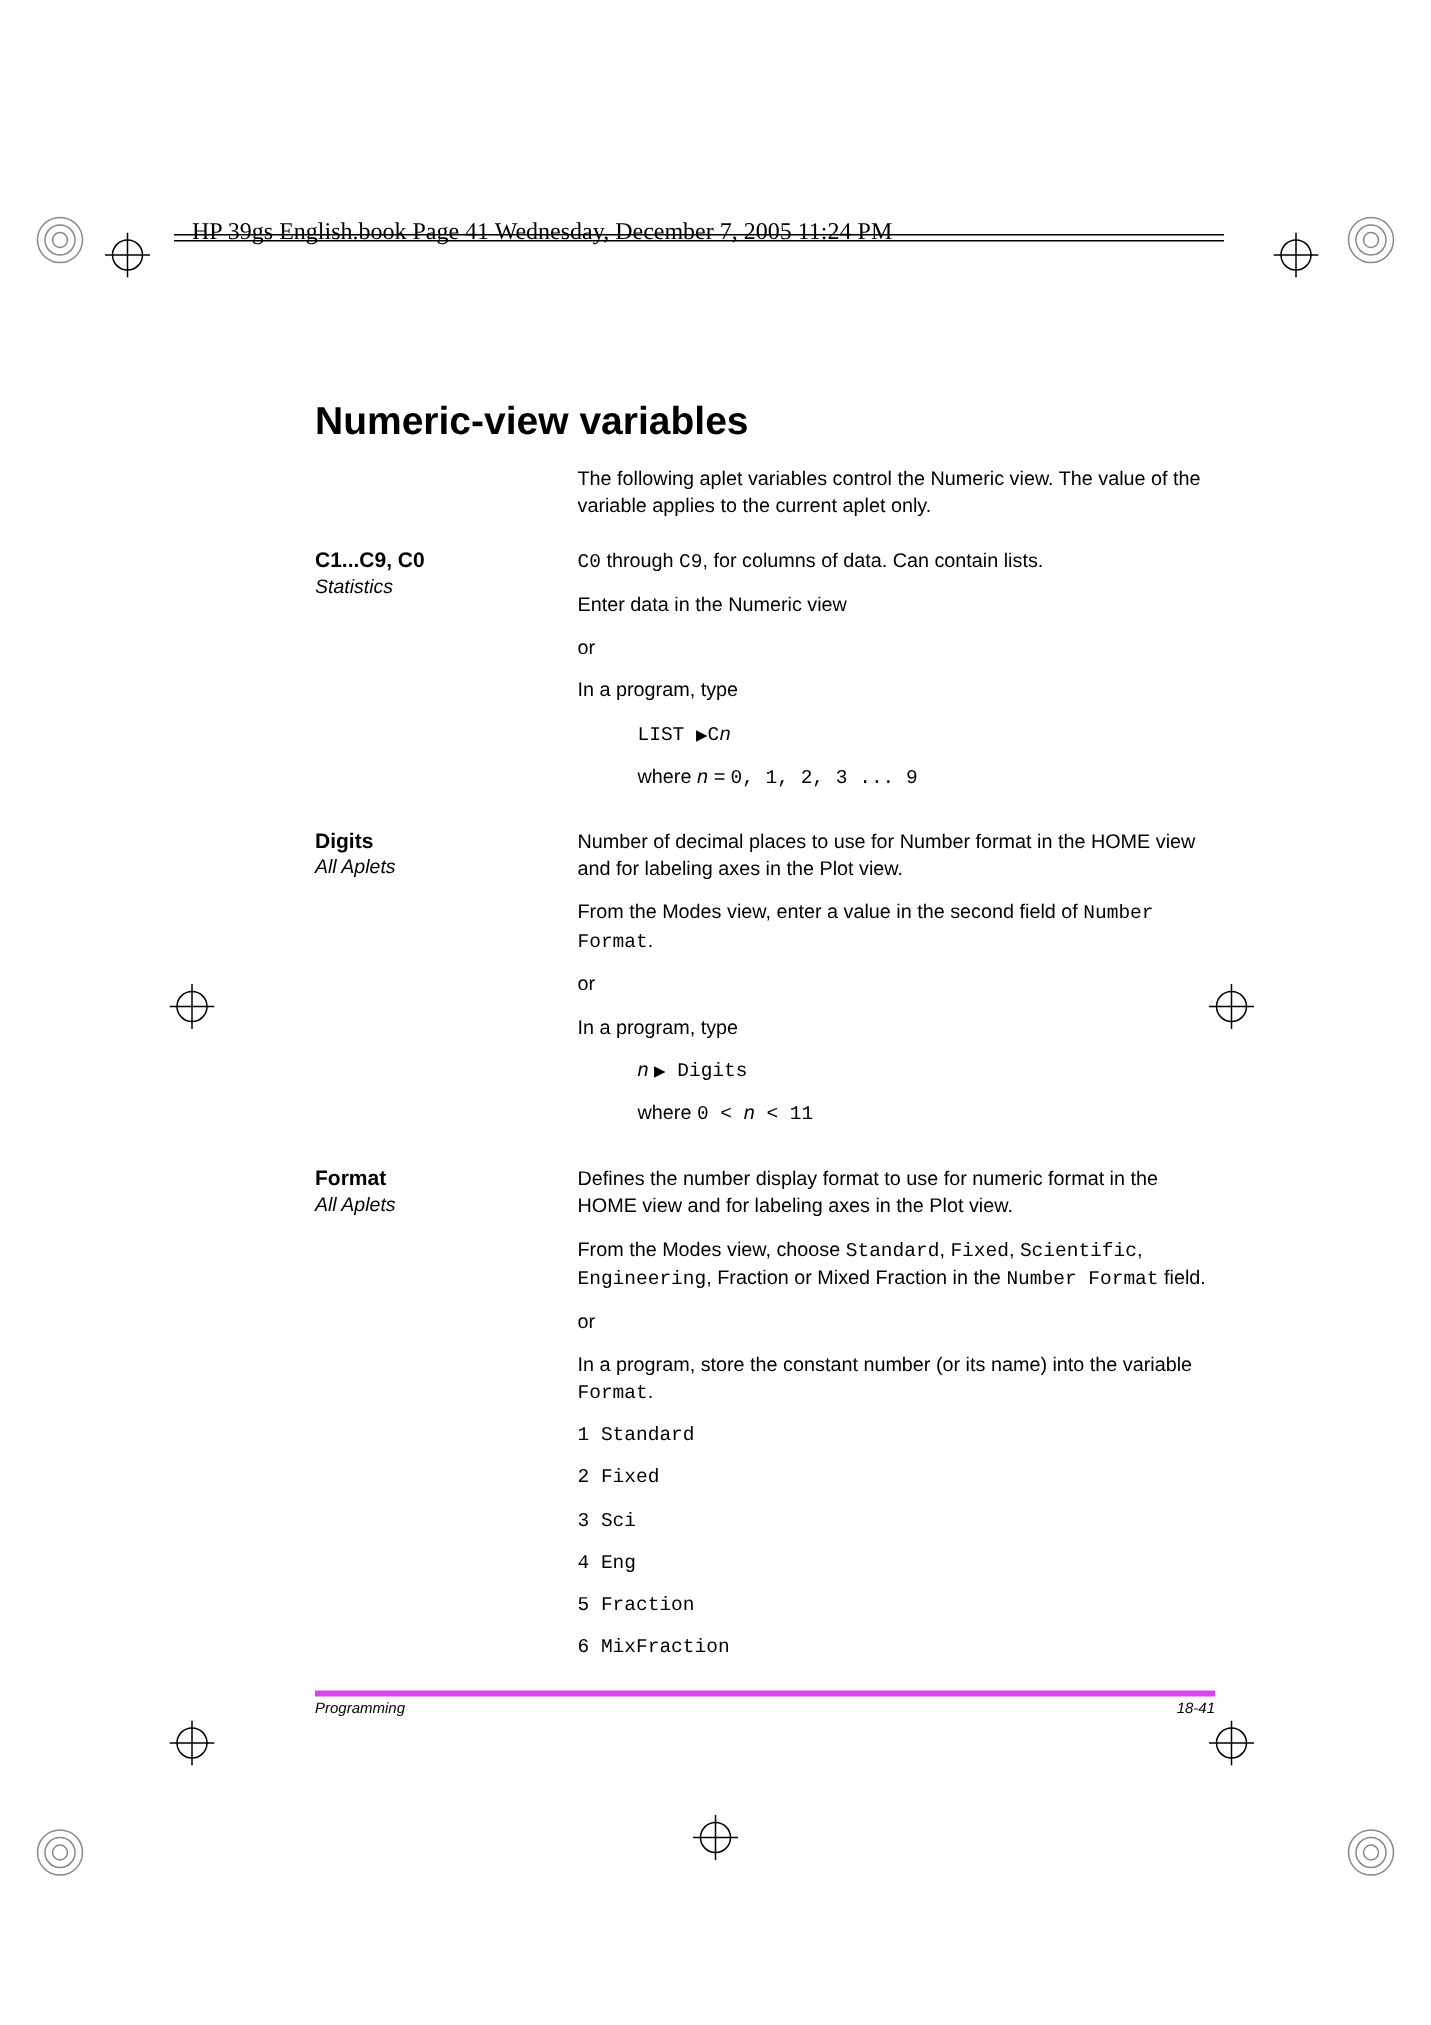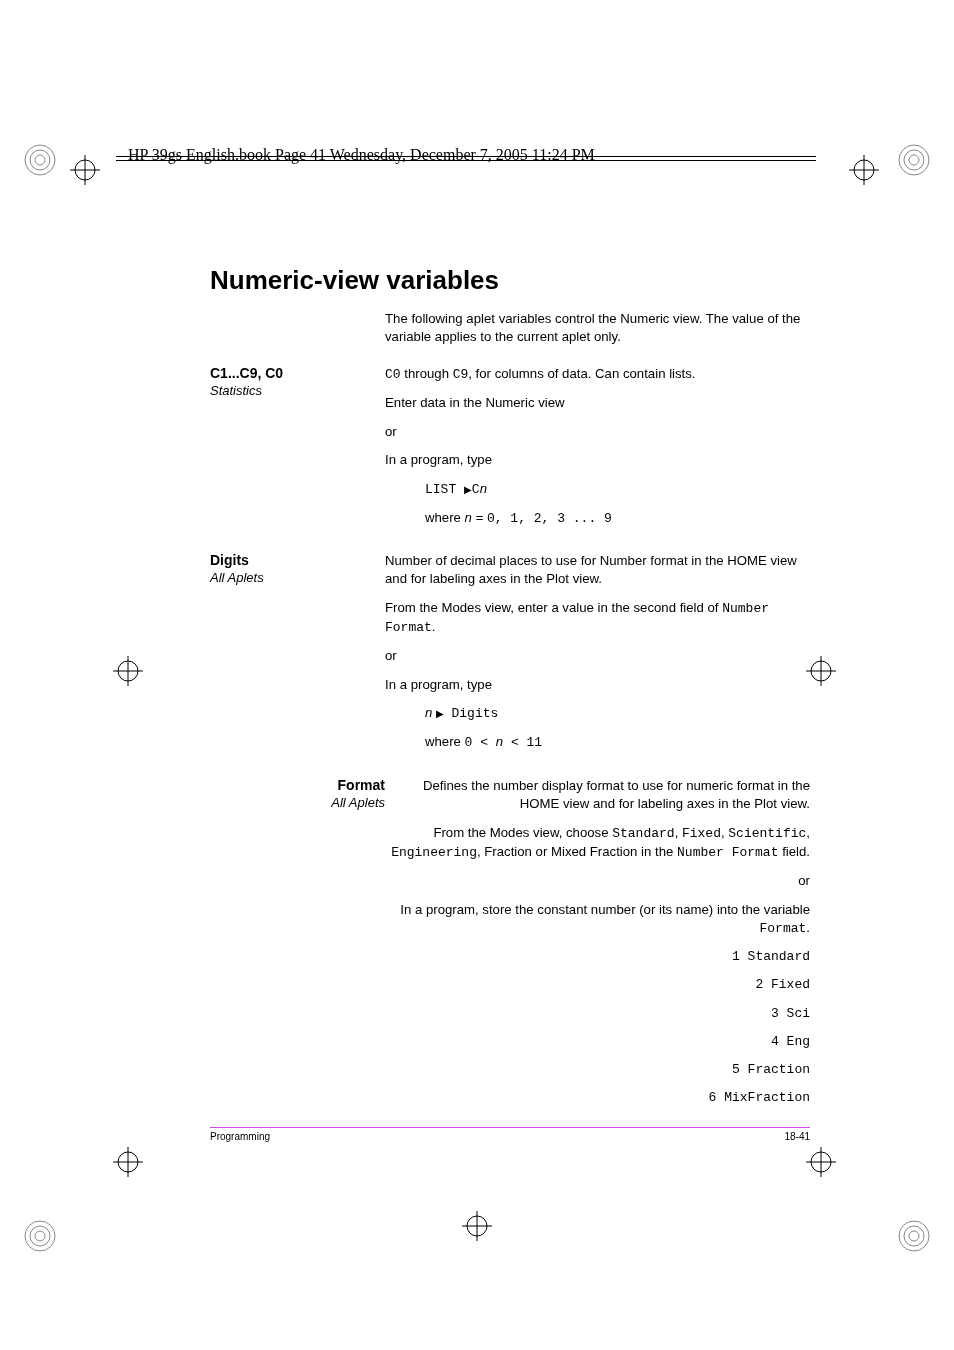--- a/index.html
+++ b/index.html
@@ -61,25 +61,26 @@
     .mono {
       font-family: 'Courier New', monospace;
       font-size: 13px;
     }
     .ital { font-style: italic; }
     .footer {
       position: absolute;
       left: 210px;
       top: 1127px;
       width: 600px;
-      border-top: 1px solid #d946ef;
+      border-top: 4px solid #d946ef;
       display: flex;
       justify-content: space-between;
       font-size: 10px;
       padding-top: 3px;
+      font-style: italic;
     }
     .tri { font-size: 10px; }
   </style>
 </head>
 <body>
 
 <div style="position:absolute; left:20px; top:140px;">
   <svg width="40" height="40">
       <circle cx="20" cy="20" r="15" fill="none" stroke="#888" stroke-width="1"></circle>
       <circle cx="20" cy="20" r="10" fill="none" stroke="#888" stroke-width="1"></circle>
@@ -195,21 +196,21 @@
     <div class="desc-col">
       <p>Number of decimal places to use for Number format in the HOME view and for labeling axes in the Plot view.</p>
       <p><span>From the Modes view, enter a value in the second field of </span><span class="mono">Number Format</span><span>.</span></p>
       <p>or</p>
       <p>In a program, type</p>
       <p class="indent"><span class="ital">n </span><span class="tri">▶</span><span class="mono"> Digits</span></p>
       <p class="indent"><span>where </span><span class="mono">0 &lt; </span><span class="ital">n</span><span class="mono"> &lt; 11</span></p>
     </div>
   </div>
 
-  <div class="entry" style="margin-top:14px;text-align:right;">
+  <div class="entry" style="margin-top:14px;">
     <div class="label-col">
       <div class="term">Format</div>
       <div class="cat">All Aplets</div>
     </div>
     <div class="desc-col">
       <p>Defines the number display format to use for numeric format in the HOME view and for labeling axes in the Plot view.</p>
       <p><span>From the Modes view, choose </span><span class="mono">Standard</span><span>, </span><span class="mono">Fixed</span><span>, </span><span class="mono">Scientific</span><span>, </span><span class="mono">Engineering</span><span>, Fraction or Mixed Fraction in the </span><span class="mono">Number Format</span><span> field.</span></p>
       <p>or</p>
       <p><span>In a program, store the constant number (or its name) into the variable </span><span class="mono">Format</span><span>.</span></p>
       <p class="mono">1 Standard</p>

